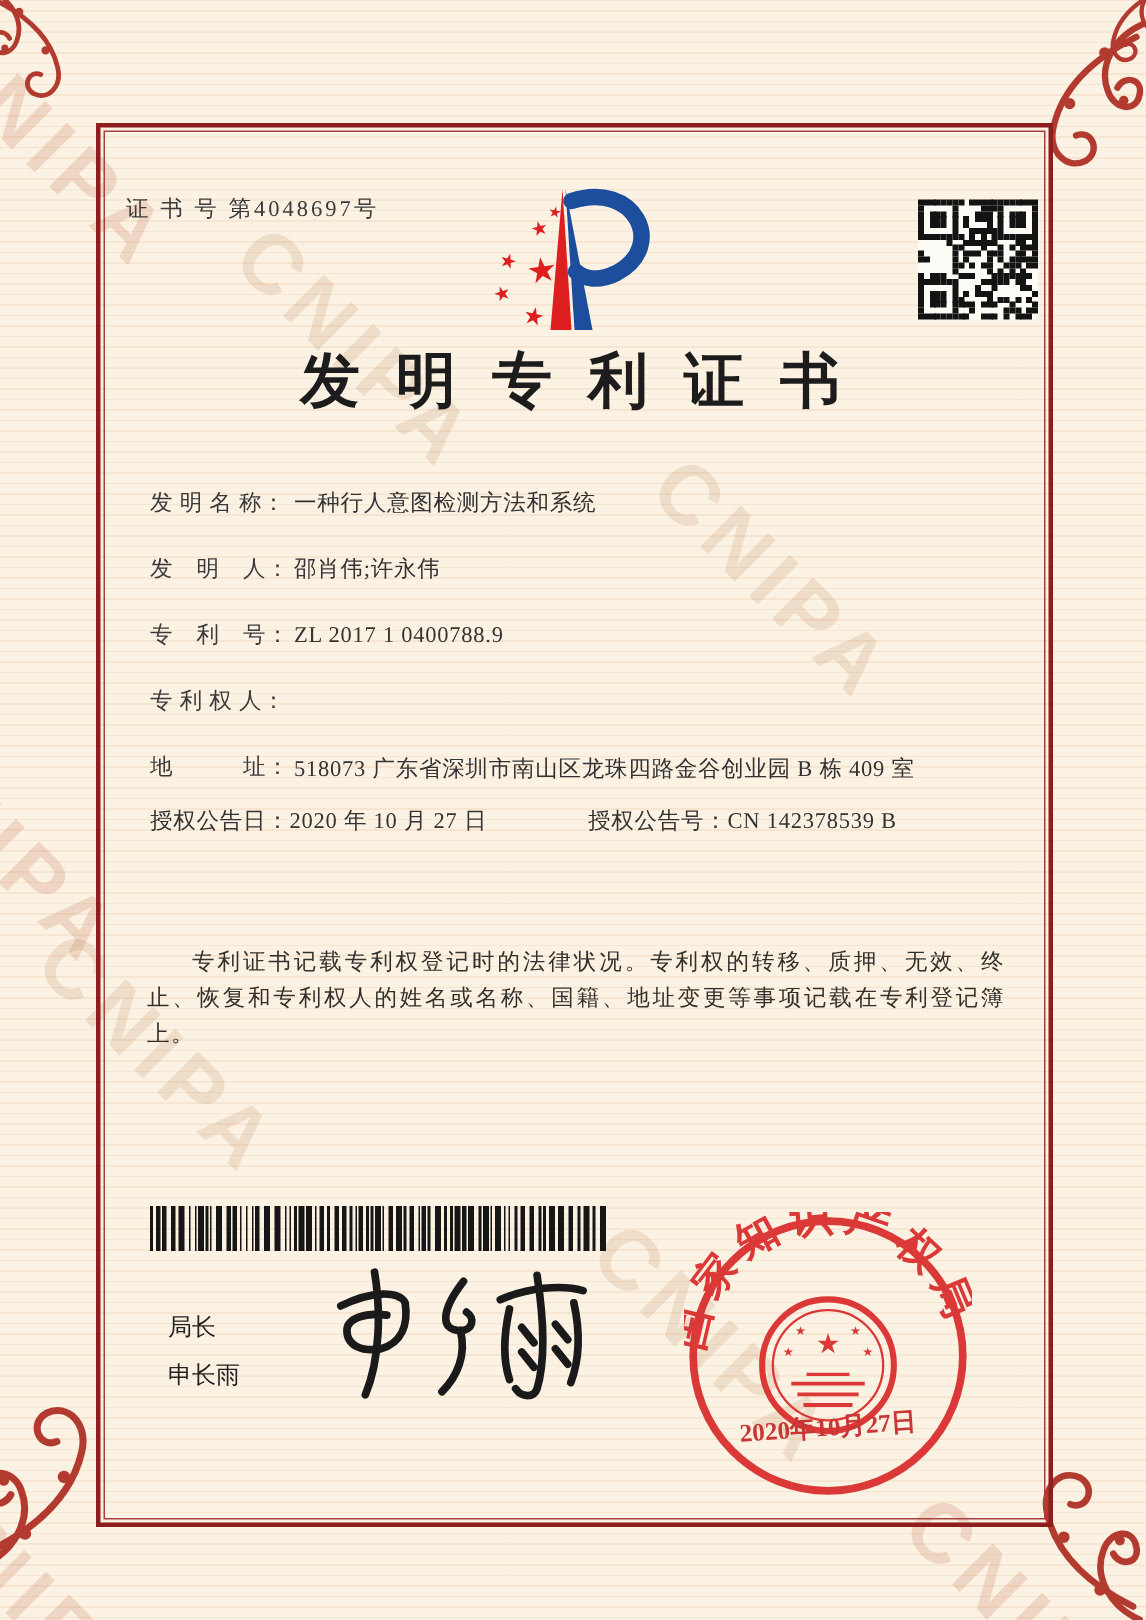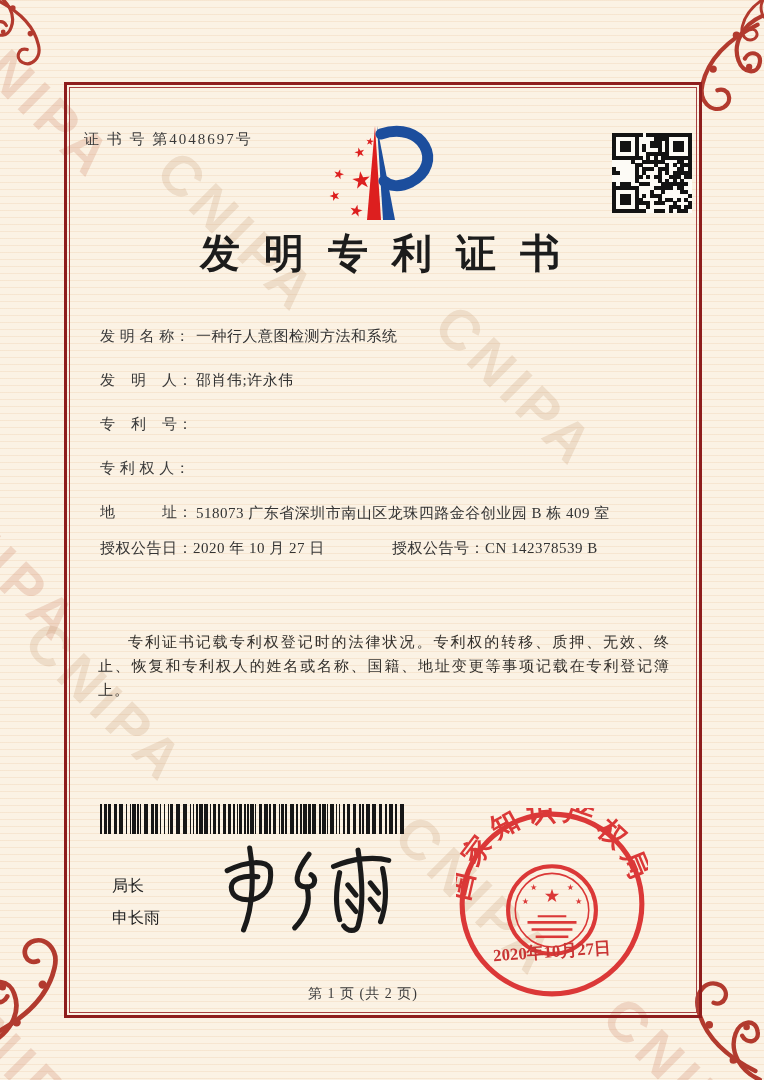--- a/index.html
+++ b/index.html
@@ -407,20 +407,21 @@
     <div class="row">
       <span class="flabel">发 明 名 称：</span>
       <span class="fvalue">一种行人意图检测方法和系统</span>
     </div>
     <div class="row">
       <span class="flabel">发　明　人：</span>
       <span class="fvalue">邵肖伟;许永伟</span>
     </div>
     <div class="row">
       <span class="flabel">专　利　号：</span>
+      <span class="fvalue">ZL 2017 1 0400788.9</span>
     </div>
     <div class="row">
       <span class="flabel">专 利 权 人：</span>
     </div>
     <div class="row addr">
       <span class="flabel">地　　　址：</span>
       <span class="fvalue">518073 广东省深圳市南山区龙珠四路金谷创业园 B 栋 409 室</span>
     </div>
     <div class="grant-row">
       <span class="grant-left">
@@ -474,16 +475,15 @@
       <path d="M80,106 h28" stroke-width="2"></path>
     </g>
     <text class="star" x="94" y="92" font-size="18" fill="#d92b2b" text-anchor="middle">★</text>
     <text class="star" x="76" y="80" font-size="8" fill="#d92b2b" text-anchor="middle">★</text>
     <text class="star" x="112" y="80" font-size="8" fill="#d92b2b" text-anchor="middle">★</text>
     <text class="star" x="68" y="94" font-size="8" fill="#d92b2b" text-anchor="middle">★</text>
     <text class="star" x="120" y="94" font-size="8" fill="#d92b2b" text-anchor="middle">★</text>
     <text x="94" y="146" font-size="16.5" font-weight="bold" fill="#c62828" text-anchor="middle" transform="rotate(-4 94 142)">2020年10月27日</text>
   </svg>
 
-  <div class="page-indicator">第 1 页 (共 2 页)</div>
 
 
 </div>
 
 </body></html>

